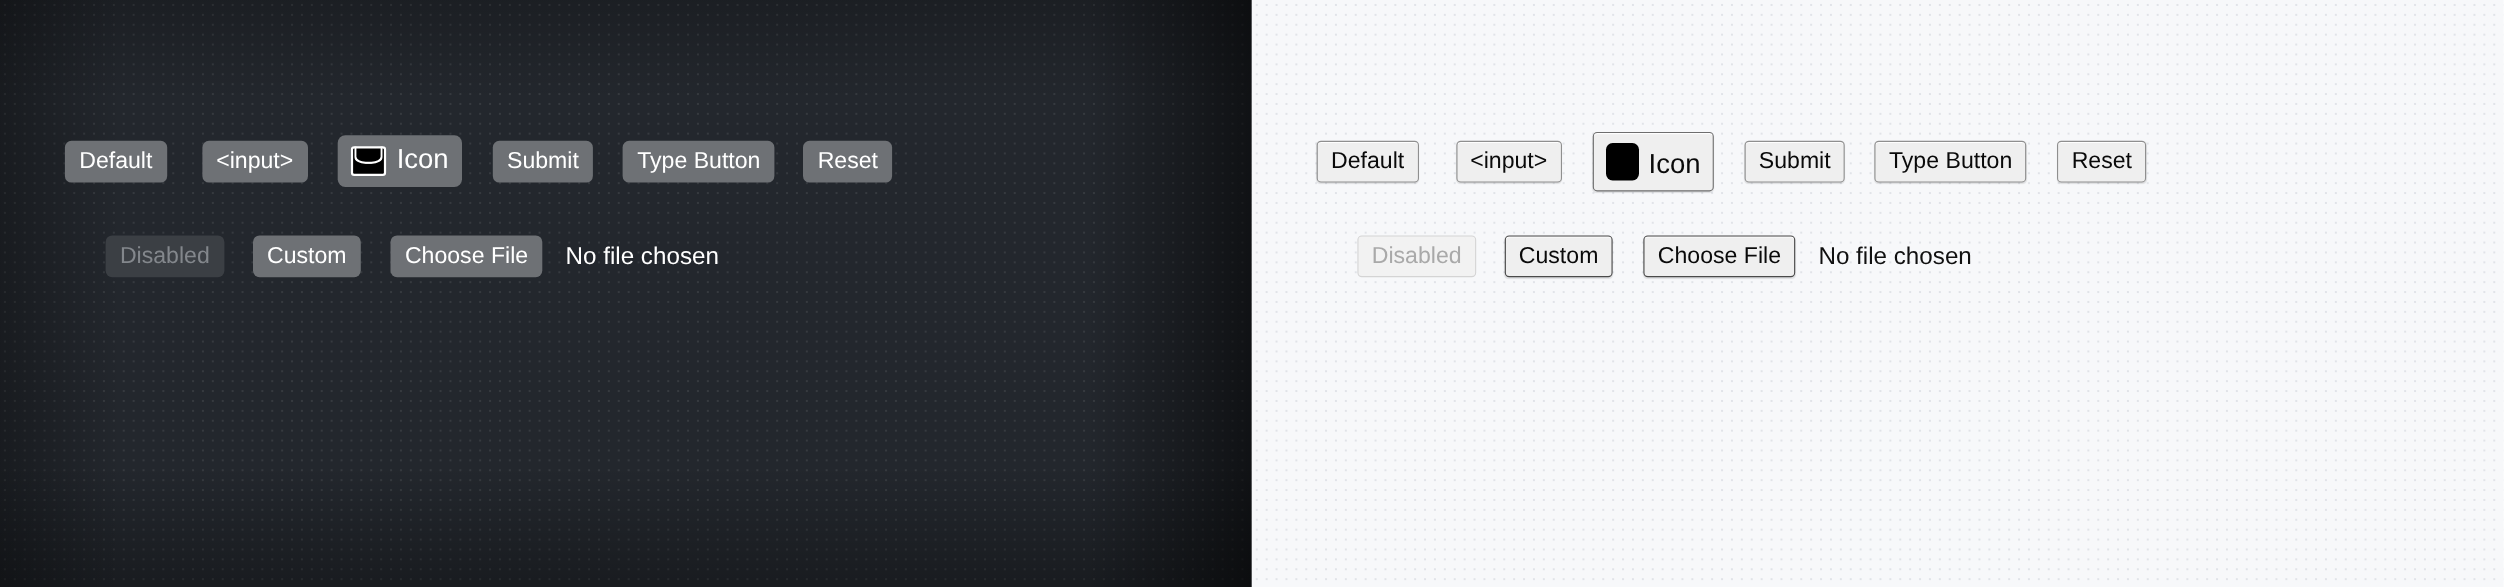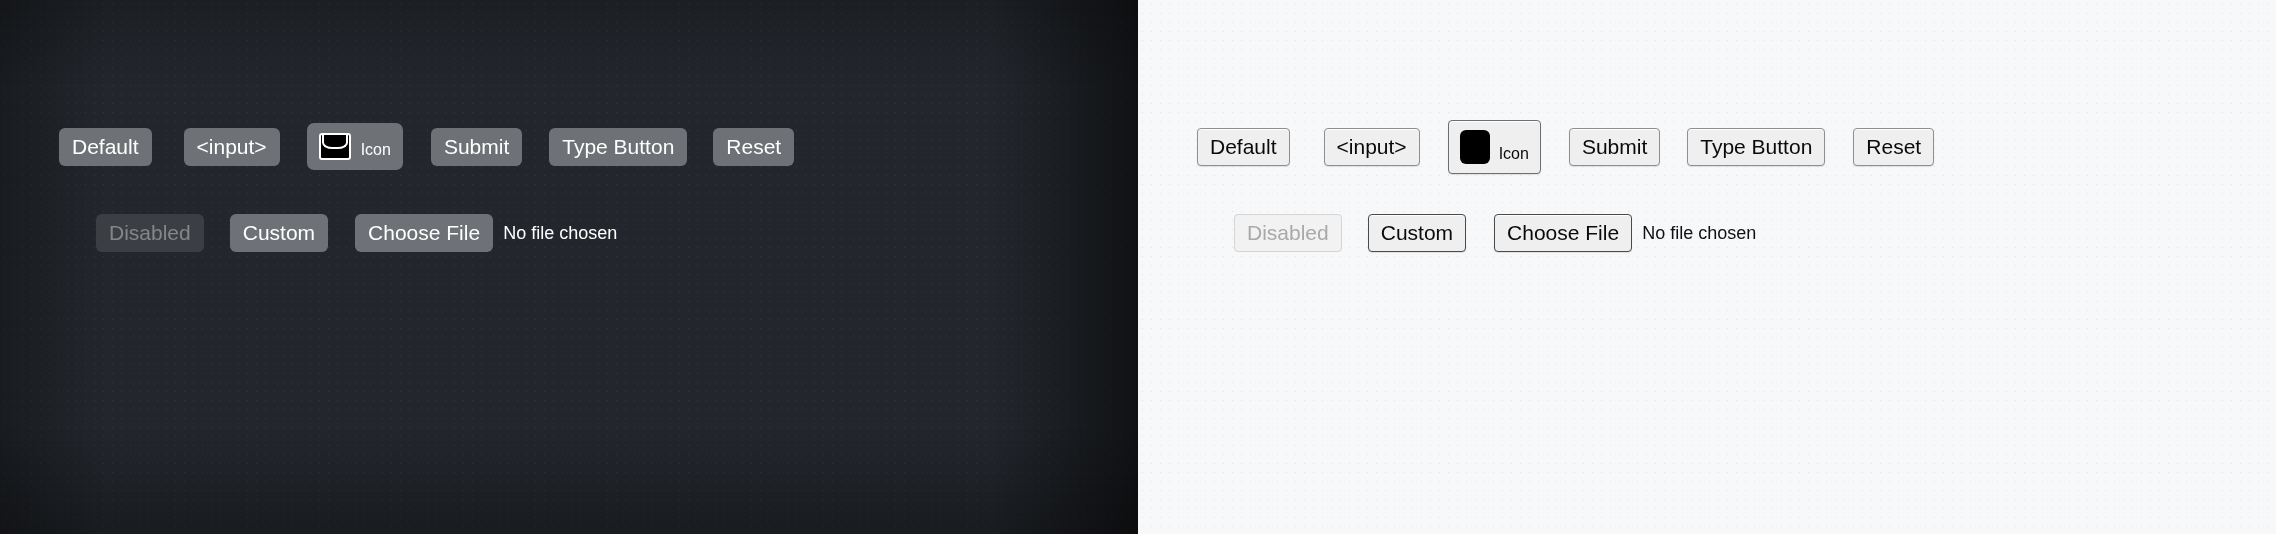--- a/index.html
+++ b/index.html
@@ -151,37 +151,37 @@
 
   .box-icon {
     display:inline-block;
     width:30px; height:34px;
     background:#000000;
     border-radius:6px;
     flex:0 0 auto;
   }
 
   .icon-label {
-    font-size:16px;
+    font-size:25px;
     line-height:1;
     align-self:flex-end;
     padding-bottom:2px;
   }
   .dark .icon-label { color:#ffffff; }
   .light .icon-label { color:#0a0a0a; }
 
   
   .file-wrap {
     display:inline-flex;
     align-items:center;
-    gap:10px;
+    gap:21px;
     justify-content:space-between;
   }
   .file-text {
-    font-size:18px;
+    font-size:22px;
     line-height:1;
     white-space:nowrap;
   }
   .dark .file-text { color:#ffffff; }
   .light .file-text { color:#101010; }
 </style>
 </head>
 <body>
 
 <div class="stage">

